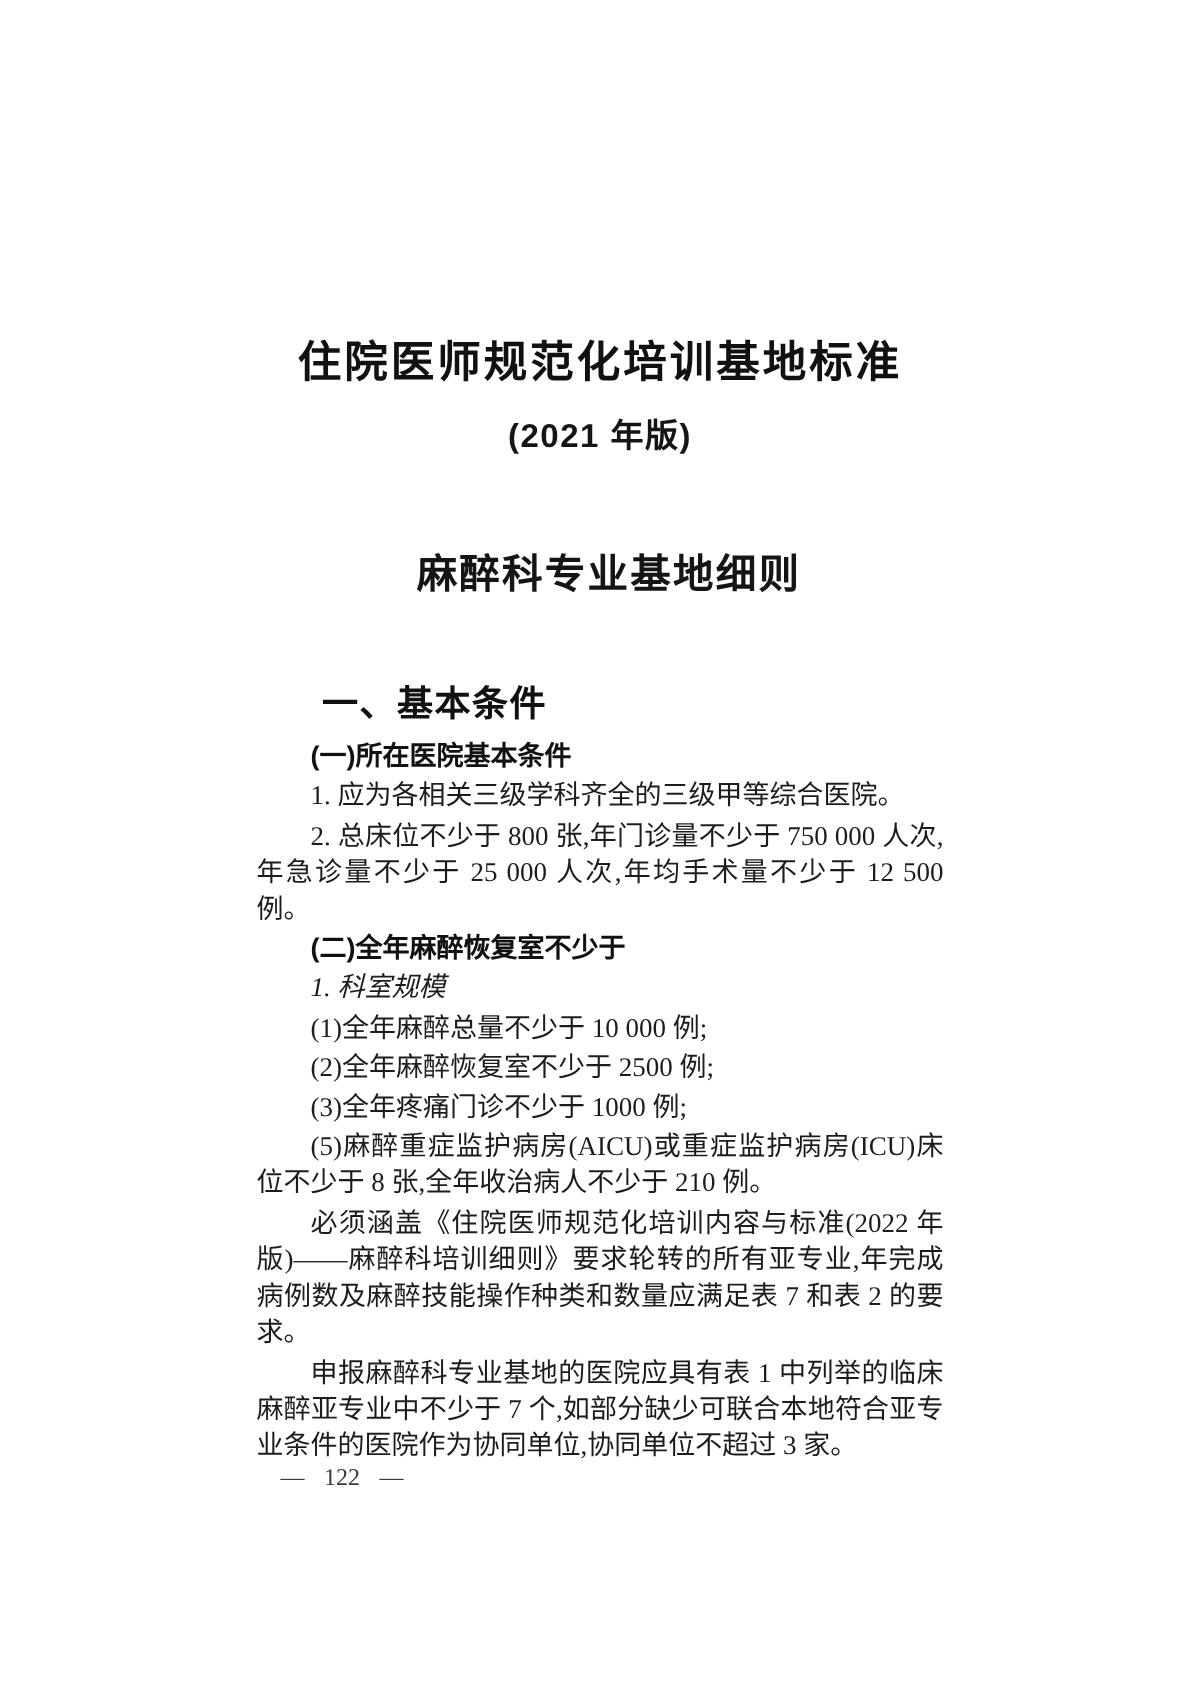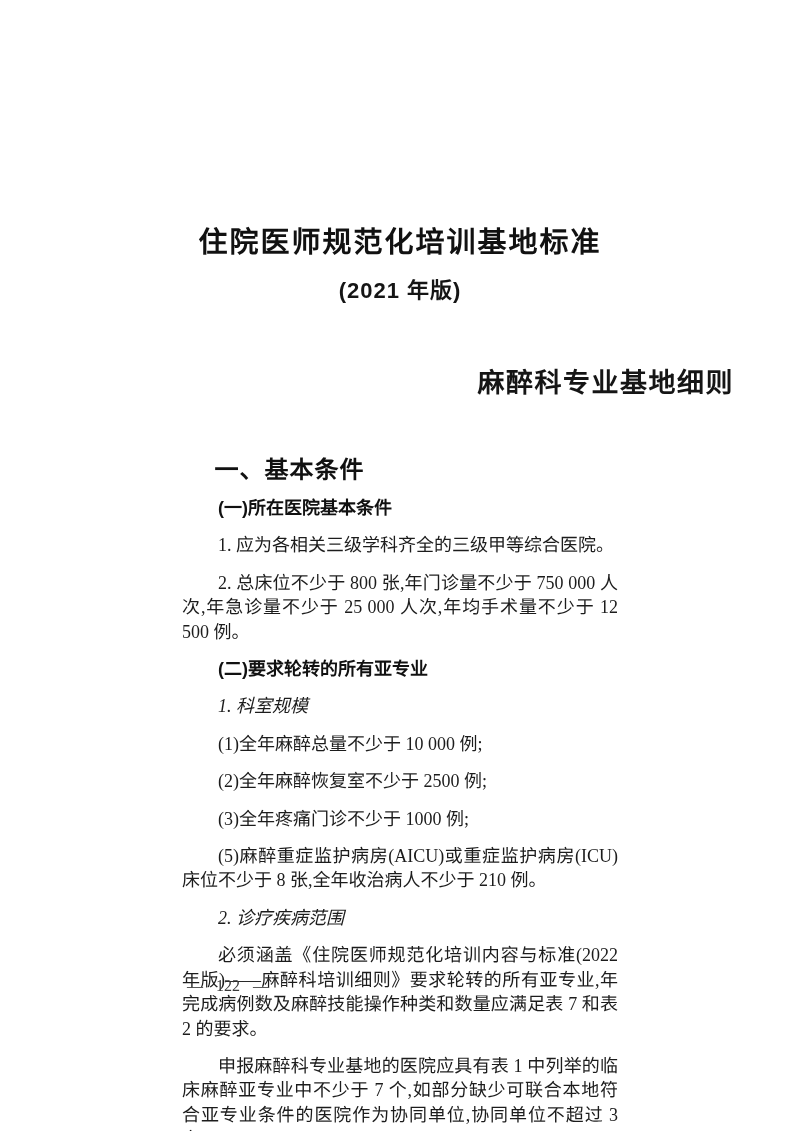--- a/index.html
+++ b/index.html
@@ -34,33 +34,33 @@
     text-align: center;
     font-family: "Liberation Sans", "DejaVu Sans", sans-serif;
     font-weight: bold;
     font-size: 22px;
     line-height: 22px;
     letter-spacing: 1px;
     color: #151515;
   }
   .doc-section-title {
     margin: 68px 0 0 12px;
-    text-align: right;
+    text-align: center;
     font-family: "Liberation Sans", "DejaVu Sans", sans-serif;
     font-weight: bold;
     font-size: 27px;
     line-height: 27px;
     letter-spacing: 1.5px;
     color: #151515;
   }
   .doc-body {
     margin: 60px 103px 0 103px;
   }
   .doc-body p {
-    margin: 13px;
+    margin: 2px;
     font-size: 18px;
     line-height: 24.4px;
     text-align: justify;
     text-indent: 2em;
     color: #1c1c1c;
   }
   .doc-body p.heading {
     font-family: "Liberation Sans", "DejaVu Sans", sans-serif;
     font-weight: bold;
     font-size: 24px;
@@ -100,27 +100,26 @@
 
   <div class="doc-edition">(2021 年版)</div>
 
   <h2 class="doc-section-title">麻醉科专业基地细则</h2>
 
   <div class="doc-body">
       <p class="heading">一、基本条件</p>
       <p class="bold">(一)所在医院基本条件</p>
       <p class="normal">1. 应为各相关三级学科齐全的三级甲等综合医院。</p>
       <p class="normal">2. 总床位不少于 800 张,年门诊量不少于 750 000 人次,年急诊量不少于 25 000 人次,年均手术量不少于 12 500 例。</p>
-      <p class="bold">(二)要求轮转的所有亚专业</p>
+      <p class="bold">(二)全年麻醉恢复室不少于</p>
       <p class="kaiti">1. 科室规模</p>
       <p class="normal">(1)全年麻醉总量不少于 10 000 例;</p>
       <p class="normal">(2)全年麻醉恢复室不少于 2500 例;</p>
       <p class="normal">(3)全年疼痛门诊不少于 1000 例;</p>
       <p class="normal">(5)麻醉重症监护病房(AICU)或重症监护病房(ICU)床位不少于 8 张,全年收治病人不少于 210 例。</p>
-      <p class="kaiti">2. 诊疗疾病范围</p>
       <p class="normal">必须涵盖《住院医师规范化培训内容与标准(2022 年版)——麻醉科培训细则》要求轮转的所有亚专业,年完成病例数及麻醉技能操作种类和数量应满足表 7 和表 2 的要求。</p>
       <p class="normal">申报麻醉科专业基地的医院应具有表 1 中列举的临床麻醉亚专业中不少于 7 个,如部分缺少可联合本地符合亚专业条件的医院作为协同单位,协同单位不超过 3 家。</p>
     </div>
 
   <div class="page-footer">
     <span>—</span>
     <span>122</span>
     <span>—</span>
   </div>
 

